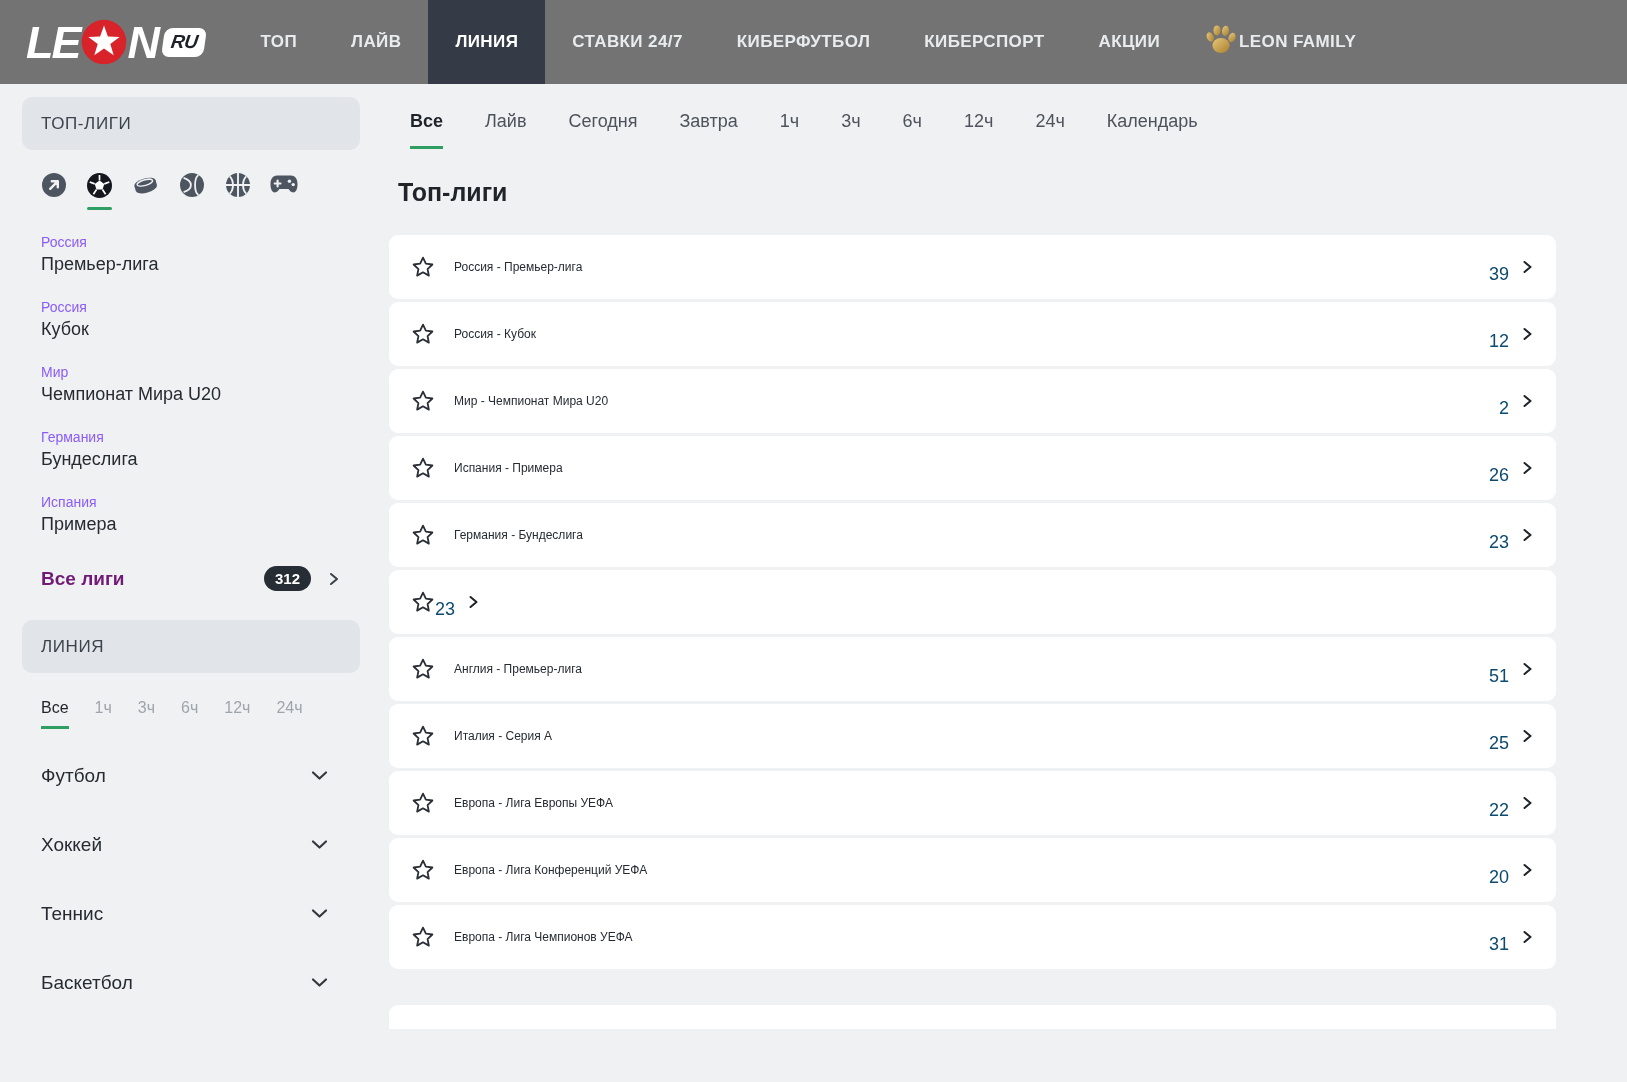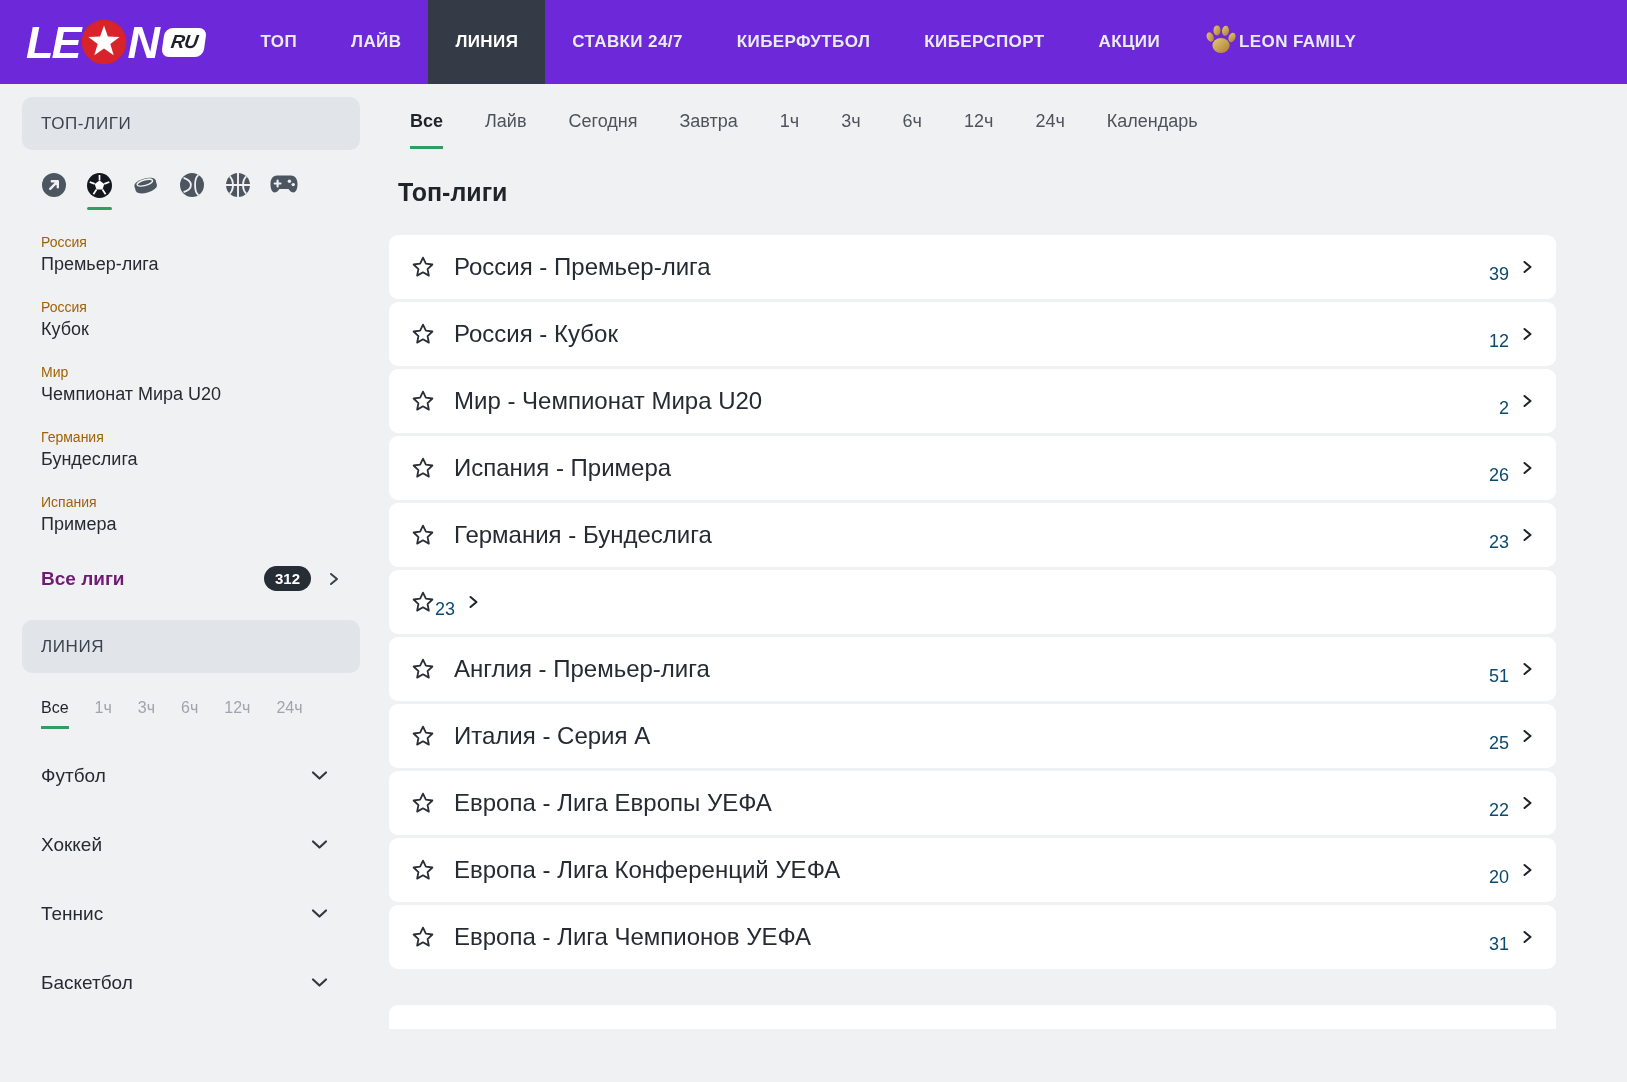--- a/index.html
+++ b/index.html
@@ -6,21 +6,21 @@
   html,body { width:1627px; height:1082px; overflow:hidden; }
   body {
     font-family:"Liberation Sans", sans-serif;
     background:#f0f1f3;
     position:relative;
   }
 
   
   .header {
     position:absolute; top:0; left:0; right:0; height:84px;
-    background:#6d28d9;
+    background:#737373;
     display:flex; align-items:stretch;
   }
   .logo { display:flex; align-items:center; margin-left:26px; margin-right:14px; cursor:pointer; }
   .logo-txt {
     color:#fff; font-size:45px; font-weight:800; font-style:italic;
     letter-spacing:-2px; line-height:1;
   }
   .logo-ball { margin:0 1px; display:flex; align-items:center; }
   .ru-badge {
     background:#fff; color:#1d2129; font-style:italic; font-weight:800;
@@ -49,21 +49,21 @@
     display:flex; align-items:center; padding-left:19px;
     font-size:17px; color:#3d434c; letter-spacing:0.6px;
   }
   .sport-icons { display:flex; gap:19px; margin:22px 0 0 18px; }
   .sport-icon { width:27px; display:flex; flex-direction:column; align-items:center; cursor:pointer; }
   .sport-icon .underline { width:25px; height:3px; border-radius:2px; background:transparent; margin-top:8px; }
   .sport-icon.active .underline { background:#2f9e62; }
 
   .side-leagues { margin-left:19px; }
   .side-league { margin-top:24px; cursor:pointer; }
-  .side-league-country { font-size:14px; color:#a16207; }
+  .side-league-country { font-size:14px; color:#8b5cf6; }
   .side-league-name { font-size:18px; color:#262b33; font-weight:500; margin-top:4px; }
 
   .all-leagues {
     display:flex; align-items:center; margin:31px 0 0 19px; width:300px; cursor:pointer;
   }
   .all-leagues-label { font-size:19px; font-weight:700; color:#701a75; flex:1; }
   .count-badge {
     background:#272d35; color:#fff; font-size:15px; font-weight:700;
     padding:4px 11px; border-radius:13px;
   }
@@ -89,21 +89,21 @@
   .tab.active { color:#1f242b; font-weight:700; border-bottom-color:#2f9e62; }
 
   .main-title { font-size:25px; font-weight:700; color:#1f242b; margin:29px 0 0 13px; }
 
   .cards { margin:28px 0 0 4px; width:1167px; }
   .card {
     height:64px; background:#fff; border-radius:9px; margin-bottom:3px;
     display:flex; align-items:center; padding:0 22px; cursor:pointer;
   }
   .card .star { display:flex; align-items:center; }
-  .card-name { margin-left:19px; font-size:24px; font-weight:500; color:#262b33; flex:1; }
+  .card-name { margin-left:19px; font-size:12px; font-weight:500; color:#262b33; flex:1; }
   .card-count { font-size:18px; font-weight:500; color:#0c4a6e;margin-top:15px; }
   .card .chev { margin-left:12px; display:flex; }
   .card-partial {
     margin-top:36px; height:24px; background:#fff; border-radius:9px 9px 0 0;
   }
 </style>
 </head>
 <body>
 
 <div class="header">

